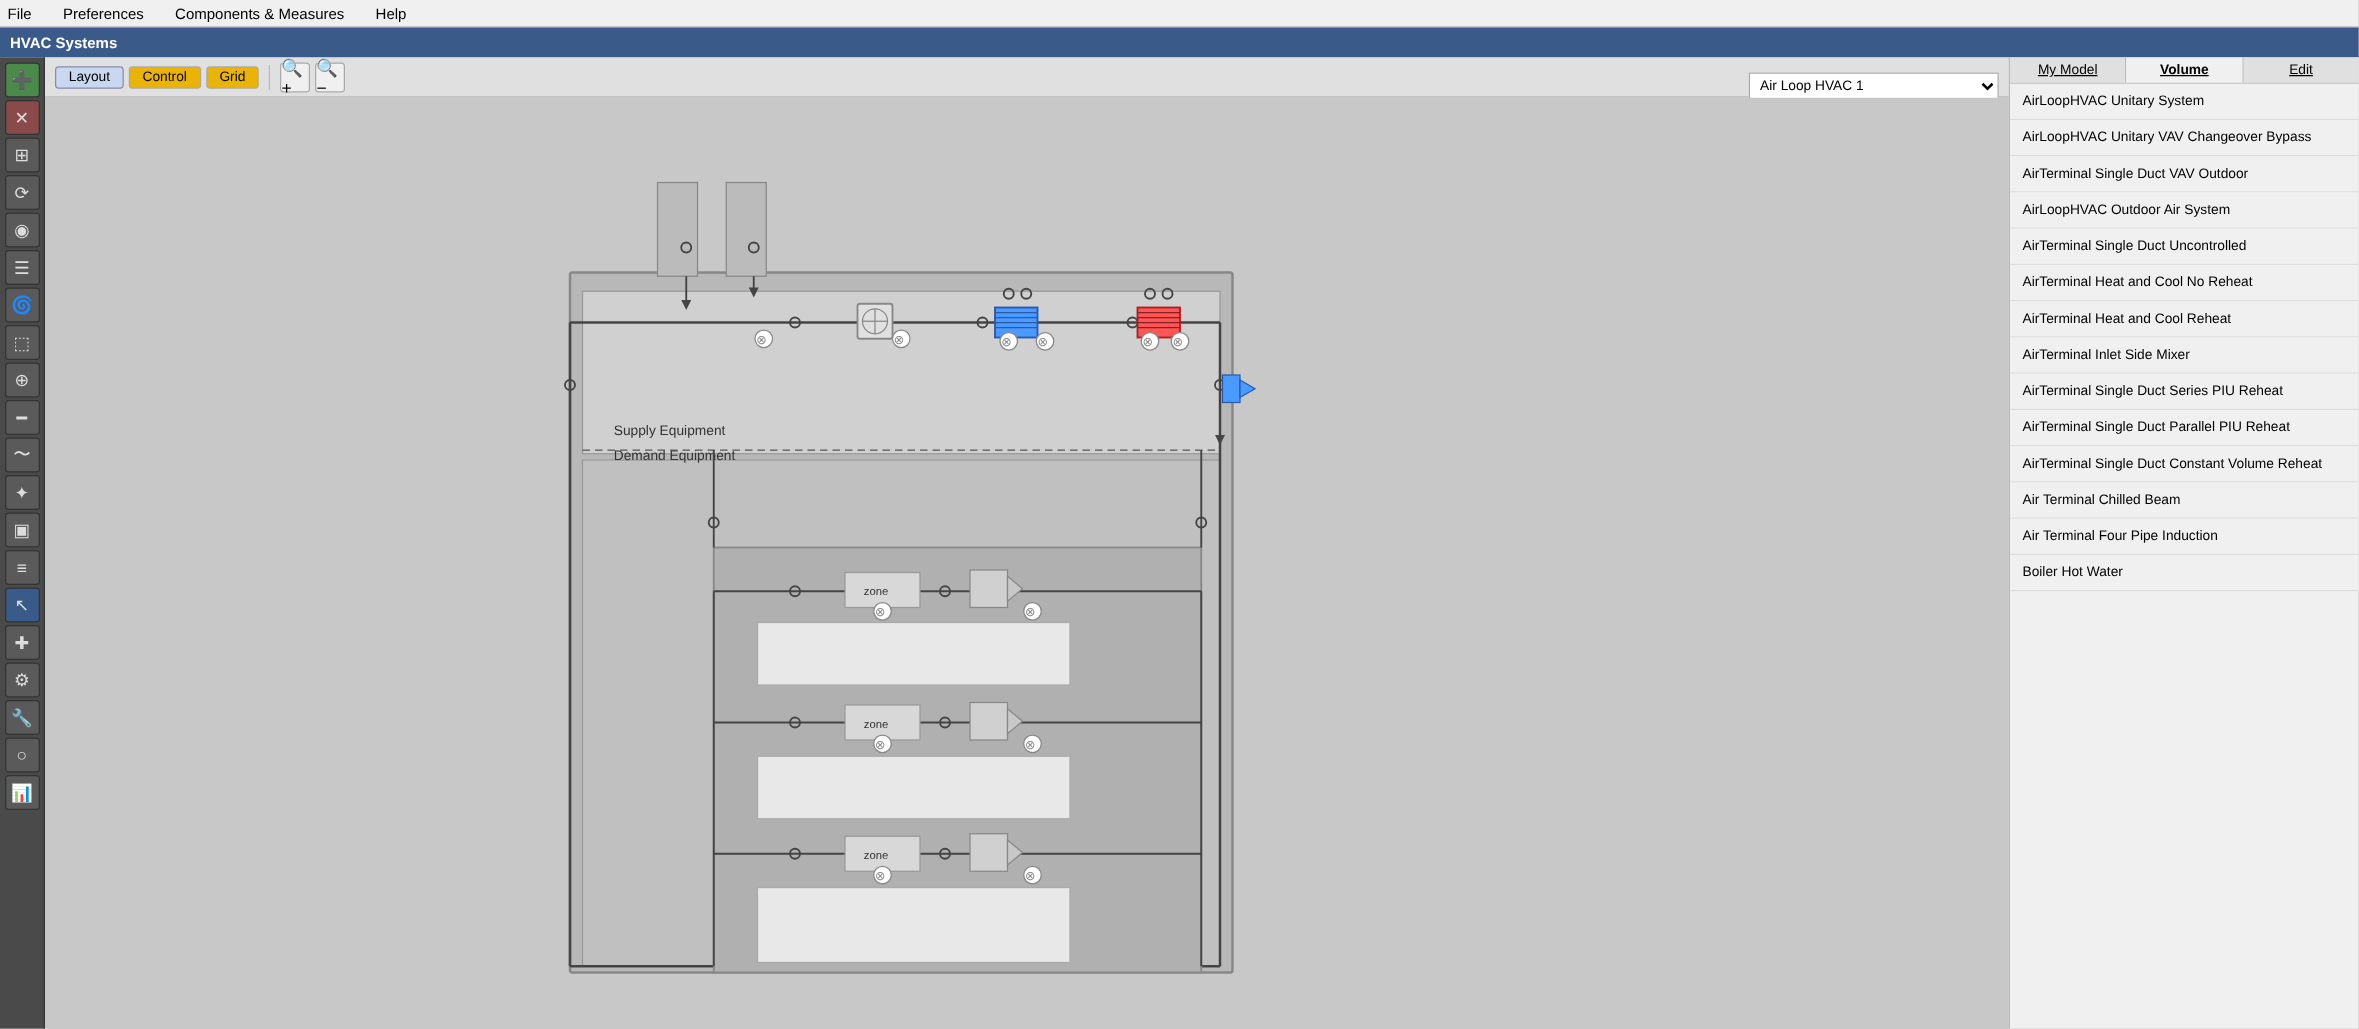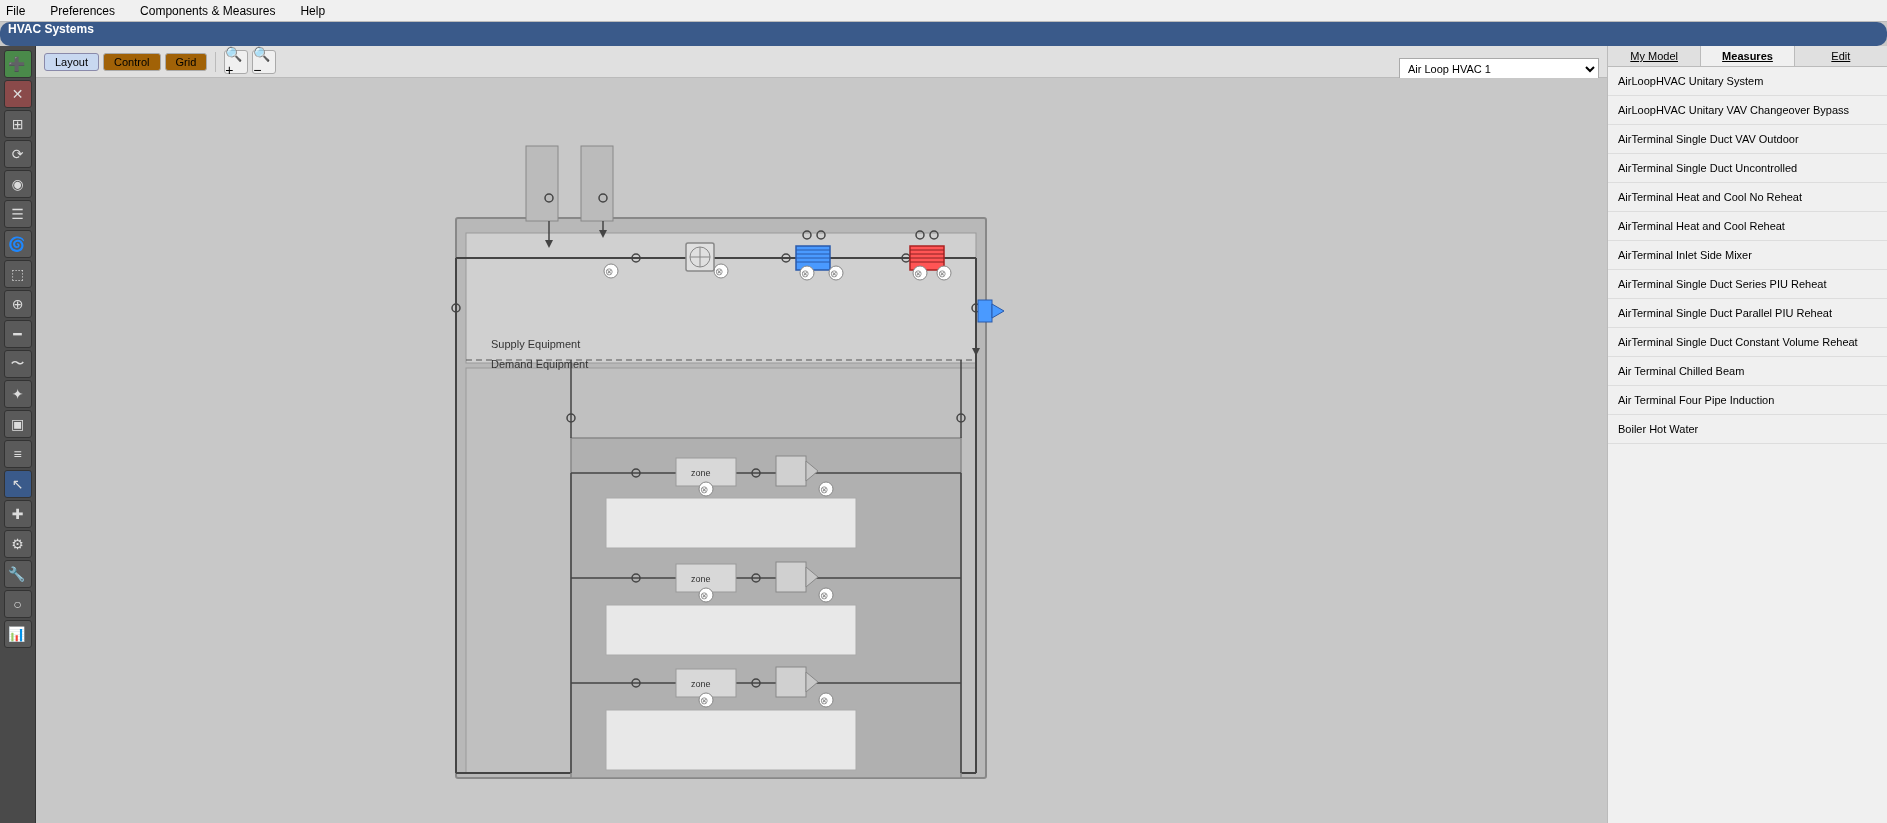--- a/index.html
+++ b/index.html
@@ -7,21 +7,21 @@
 
     
     #menubar {
       display: flex; align-items: center; background: #f0f0f0; border-bottom: 1px solid #bbb;
       height: 22px; padding: 0 6px; gap: 25px;
     }
     #menubar span { cursor: pointer; font-size: 12px; }
 
     
     #titlebar {
-      background: #3a5a8a; color: white; height: 24px; display: flex; padding: 0 8px; font-size: 12px; font-weight: bold; border-radius: 10px;
+      background: #3a5a8a; color: white; height: 24px; display: flex; align-items: center; padding: 0 8px; font-size: 12px; font-weight: bold;
     }
 
     
     #main-layout { display: flex; height: calc(823px - 46px); }
 
     
     #left-sidebar {
       width: 36px; background: #4a4a4a; display: flex; flex-direction: column; align-items: center; padding: 4px 0; gap: 2px;
       border-right: 1px solid #333;
     }
@@ -35,21 +35,21 @@
 
     
     #canvas-area { flex: 1; display: flex; flex-direction: column; background: #c8c8c8; position: relative; }
 
     
     #toolbar {
       height: 32px; background: #e0e0e0; border-bottom: 1px solid #bbb;
       display: flex; align-items: center; gap: 4px; padding: 0 8px;
     }
     .toolbar-btn {
-      padding: 2px 10px; border: 1px solid #aaa; background: #a16207; border-radius: 3px; cursor: pointer; font-size: 11px;
+      padding: 2px 10px; border: 1px solid #aaa; background: #eab308; border-radius: 3px; cursor: pointer; font-size: 11px;
     }
     .toolbar-btn.active { background: #c8d8f0; border-color: #8a8aaa; }
     .toolbar-sep { width: 1px; background: #bbb; height: 20px; margin: 0 4px; }
 
     .zoom-btn {
       width: 24px; height: 24px; border: 1px solid #aaa; background: #f0f0f0; border-radius: 3px;
       display: flex; align-items: center; justify-content: center; cursor: pointer; font-size: 14px;
     }
 
     #dropdown-hvac {
@@ -271,28 +271,29 @@
         <line x1="925" y1="282" x2="925" y2="360" stroke="#444" stroke-width="1.5"></line>
 
       </svg>
     </div>
   </div>
 
   <div id="right-panel">
 
     <div id="right-tabs">
       <div class="right-tab">My Model</div>
-      <div class="right-tab active">Measures</div>
+      <div class="right-tab active">Volume</div>
       <div class="right-tab">Edit</div>
     </div>
 
     <div id="library-list">
       <div class="lib-item">AirLoopHVAC Unitary System</div>
       <div class="lib-item">AirLoopHVAC Unitary VAV Changeover Bypass</div>
       <div class="lib-item">AirTerminal Single Duct VAV Outdoor</div>
+      <div class="lib-item">AirLoopHVAC Outdoor Air System</div>
       <div class="lib-item">AirTerminal Single Duct Uncontrolled</div>
       <div class="lib-item">AirTerminal Heat and Cool No Reheat</div>
       <div class="lib-item">AirTerminal Heat and Cool Reheat</div>
       <div class="lib-item">AirTerminal Inlet Side Mixer</div>
       <div class="lib-item">AirTerminal Single Duct Series PIU Reheat</div>
       <div class="lib-item">AirTerminal Single Duct Parallel PIU Reheat</div>
       <div class="lib-item">AirTerminal Single Duct Constant Volume Reheat</div>
       <div class="lib-item">Air Terminal Chilled Beam</div>
       <div class="lib-item">Air Terminal Four Pipe Induction</div>
       <div class="lib-item">Boiler Hot Water</div>

